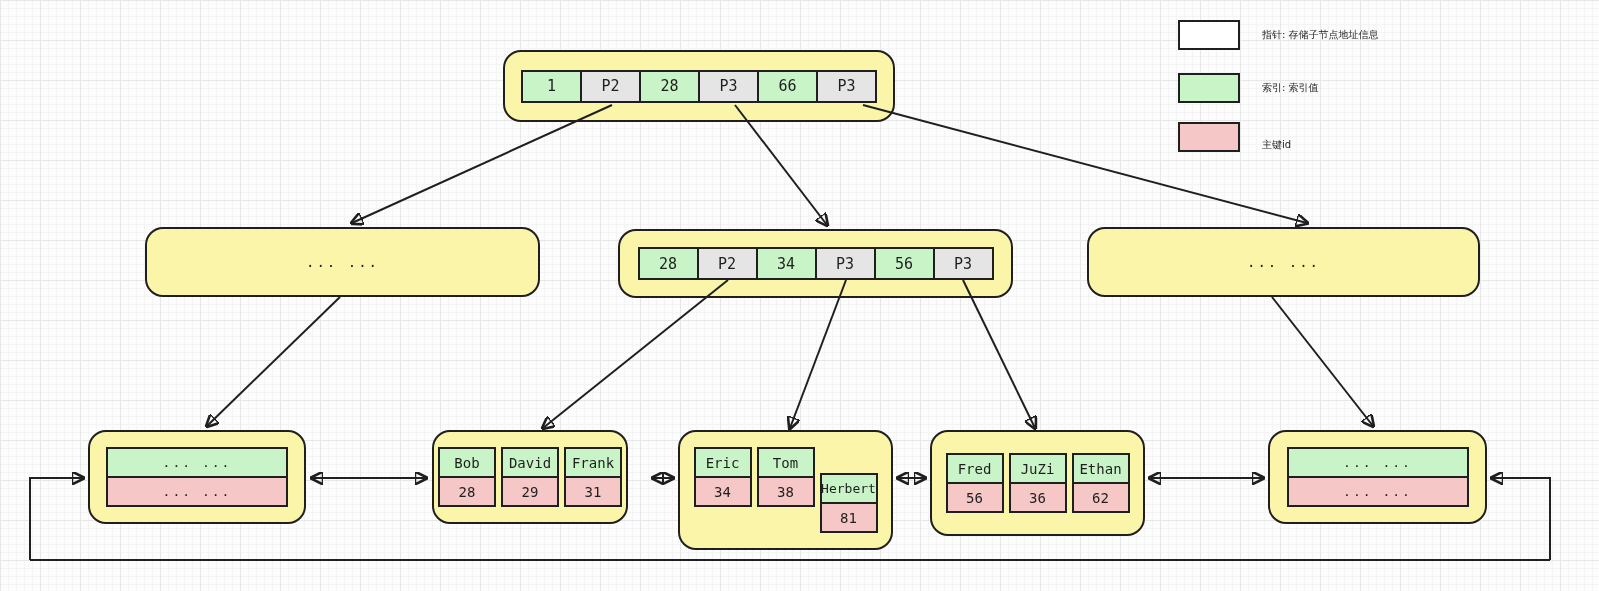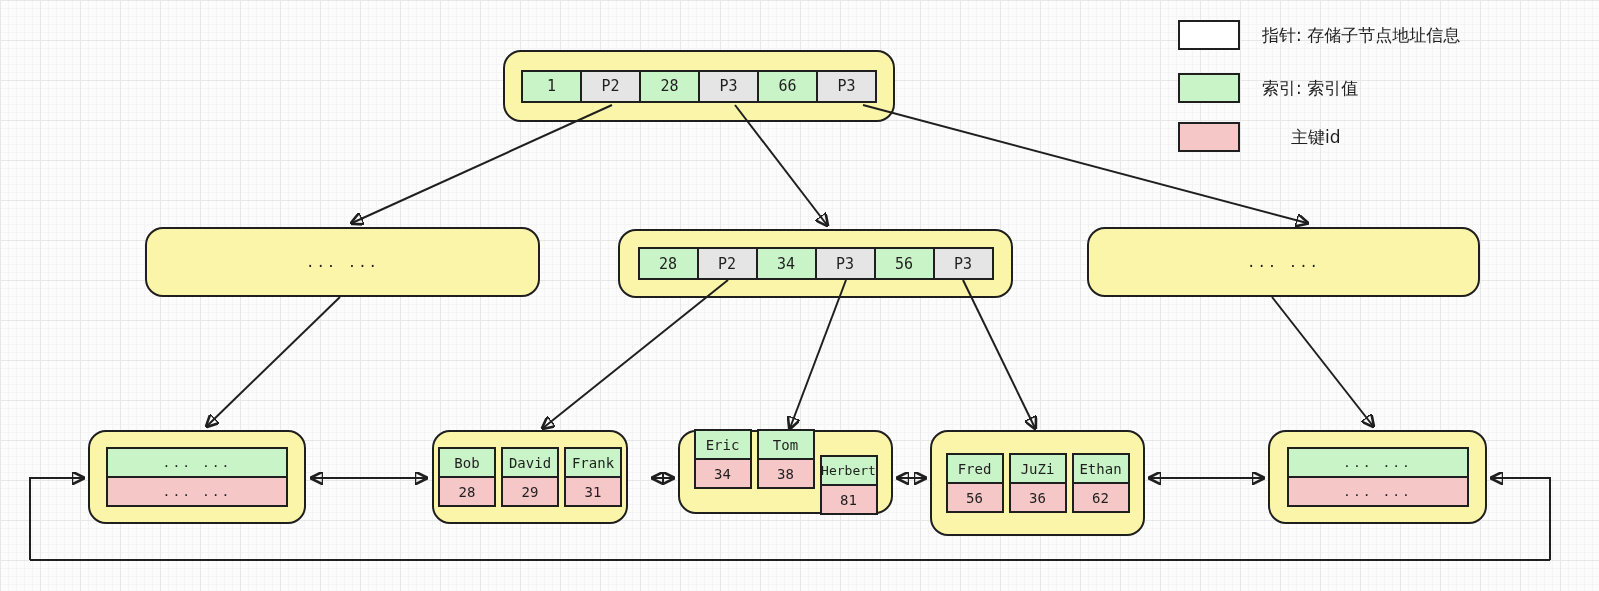--- a/index.html
+++ b/index.html
@@ -65,21 +65,21 @@
   .dcell.tight{font-size:13px;margin-top:26px;}
   
   .legend-swatch{
     position:absolute;width:62px;height:30px;
     border:2.5px solid #1f1f1f;box-sizing:border-box;
   }
   .legend-label{
     position:absolute;height:30px;left:1262px;
     display:flex;align-items:center;
     font-family:"DejaVu Sans", sans-serif;
-    font-size:17px;white-space:nowrap;text-align:center;
+    font-size:10px;white-space:nowrap;text-align:center;
   }
   .connectors{position:absolute;left:0;top:0;pointer-events:none;}
   .connectors line,.connectors path{stroke:#1f1f1f;stroke-width:2;fill:none;}
 </style>
 </head>
 <body>
 
 <div class="canvas">
 
   <div class="node" style="left:503px;top:50px;width:392px;height:72px;">
@@ -129,21 +129,21 @@
         <div class="dcell nm">David</div>
         <div class="dcell pk">29</div>
       </div>
       <div class="dcol">
         <div class="dcell nm">Frank</div>
         <div class="dcell pk">31</div>
       </div>
     </div>
   </div>
 
-  <div class="node" style="left:678px;top:430px;width:215px;height:84px;">
+  <div class="node" style="left:678px;top:430px;width:215px;height:120px;">
     <div class="dgrid">
       <div class="dcol">
         <div class="dcell nm">Eric</div>
         <div class="dcell pk">34</div>
       </div>
       <div class="dcol">
         <div class="dcell nm">Tom</div>
         <div class="dcell pk">38</div>
       </div>
       <div class="dcol">
@@ -177,21 +177,21 @@
     </div>
   </div>
 
   <div class="legend-swatch" style="left:1178px;top:20px;background:#ffffff;"></div>
   <div class="legend-label" style="top:20px;">指针: 存储子节点地址信息</div>
 
   <div class="legend-swatch" style="left:1178px;top:73px;background:#c9f4c7;"></div>
   <div class="legend-label" style="top:73px;">索引: 索引值</div>
 
   <div class="legend-swatch" style="left:1178px;top:122px;background:#f6c7c7;"></div>
-  <div class="legend-label" style="top:122px;margin-left:29px;">主键id</div>
+  <div class="legend-label" style="top:130px;">主键id</div>
 
   <svg class="connectors" width="1599" height="591" viewBox="0 0 1599 591">
     <defs>
       <marker id="ah" viewBox="0 0 10 10" refX="8.5" refY="5" markerWidth="6.5" markerHeight="6.5" orient="auto-start-reverse">
         <path d="M0,0 L10,5 L0,10 z" fill="#1f1f1f" stroke="none"></path>
       </marker>
     </defs>
 
     <line x1="612" y1="105" x2="352" y2="223" marker-end="url(#ah)"></line>
     <line x1="735" y1="105" x2="827" y2="225" marker-end="url(#ah)"></line>

